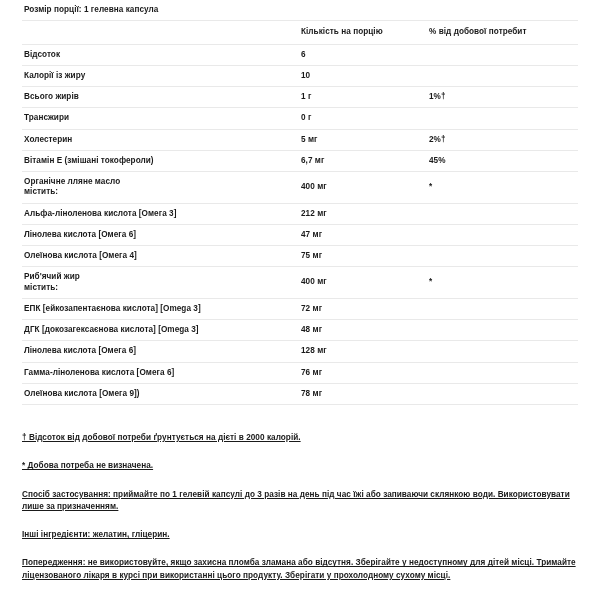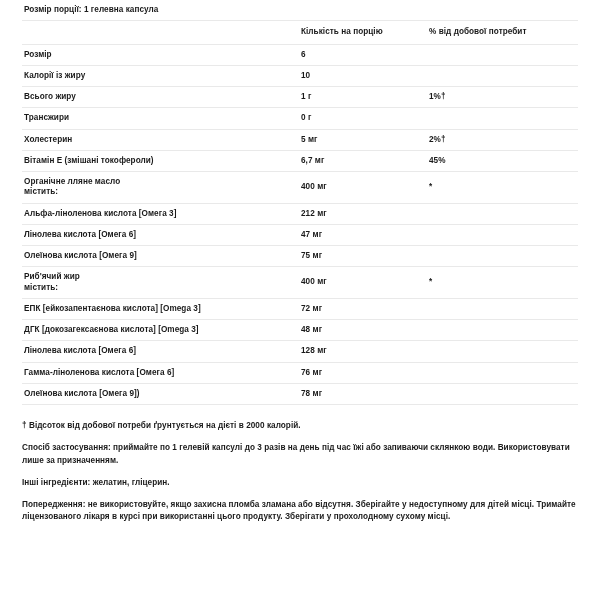--- a/index.html
+++ b/index.html
@@ -64,22 +64,23 @@
 
   .notes {
     margin: 0 22px;
     padding-top: 11px;
     font-size: 8.2px;
     font-weight: bold;
     line-height: 1.5;
     color: #1a1a1a;
   }
   .notes p {
-    margin: 4px 0 10px 0;
+    margin: 16px 0 10px 0;
     letter-spacing: 0.05px;
+    text-decoration: underline;
   }
   .notes p:last-child { margin-bottom: 0; }
 </style>
 </head>
 <body>
 
 <div class="panel">
 
   <table class="facts">
     <colgroup>
@@ -104,31 +105,31 @@
   </table>
 
   <table class="facts">
     <colgroup>
       <col class="c-name">
         <col class="c-amount">
         <col class="c-dv">
     </colgroup>
     <tbody id="rows-body">
         <tr>
-          <td class="name">Розмір</td>
+          <td class="name">Відсоток</td>
           <td class="amount">6</td>
           <td class="dv marker"></td>
         </tr>
         <tr>
           <td class="name">Калорії із жиру</td>
           <td class="amount">10</td>
           <td class="dv marker"></td>
         </tr>
         <tr>
-          <td class="name">Всього жиру</td>
+          <td class="name">Всього жирів</td>
           <td class="amount">1 г</td>
           <td class="dv marker">1%†</td>
         </tr>
         <tr>
           <td class="name">Трансжири</td>
           <td class="amount">0 г</td>
           <td class="dv marker"></td>
         </tr>
         <tr>
           <td class="name">Холестерин</td>
@@ -150,21 +151,21 @@
           <td class="name">Альфа-ліноленова кислота [Омега 3]</td>
           <td class="amount">212 мг</td>
           <td class="dv marker"></td>
         </tr>
         <tr>
           <td class="name">Лінолева кислота [Омега 6]</td>
           <td class="amount">47 мг</td>
           <td class="dv marker"></td>
         </tr>
         <tr>
-          <td class="name">Олеїнова кислота [Омега 9]</td>
+          <td class="name">Олеїнова кислота [Омега 4]</td>
           <td class="amount">75 мг</td>
           <td class="dv marker"></td>
         </tr>
         <tr>
           <td class="name twoline">Риб'ячий жир
 містить:</td>
           <td class="amount">400 мг</td>
           <td class="dv marker">*</td>
         </tr>
         <tr>
@@ -190,18 +191,19 @@
         <tr>
           <td class="name">Олеїнова кислота [Омега 9])</td>
           <td class="amount">78 мг</td>
           <td class="dv marker"></td>
         </tr>
       </tbody>
   </table>
 
   <div class="notes">
     <p>† Відсоток від добової потреби ґрунтується на дієті в 2000 калорій.</p>
+    <p>* Добова потреба не визначена.</p>
     <p>Спосіб застосування: приймайте по 1 гелевій капсулі до 3 разів на день під час їжі або запиваючи склянкою води. Використовувати лише за призначенням.</p>
     <p>Інші інгредієнти: желатин, гліцерин.</p>
     <p>Попередження: не використовуйте, якщо захисна пломба зламана або відсутня. Зберігайте у недоступному для дітей місці. Тримайте ліцензованого лікаря в курсі при використанні цього продукту. Зберігати у прохолодному сухому місці.</p>
   </div>
 
 </div>
 
 </body></html>

